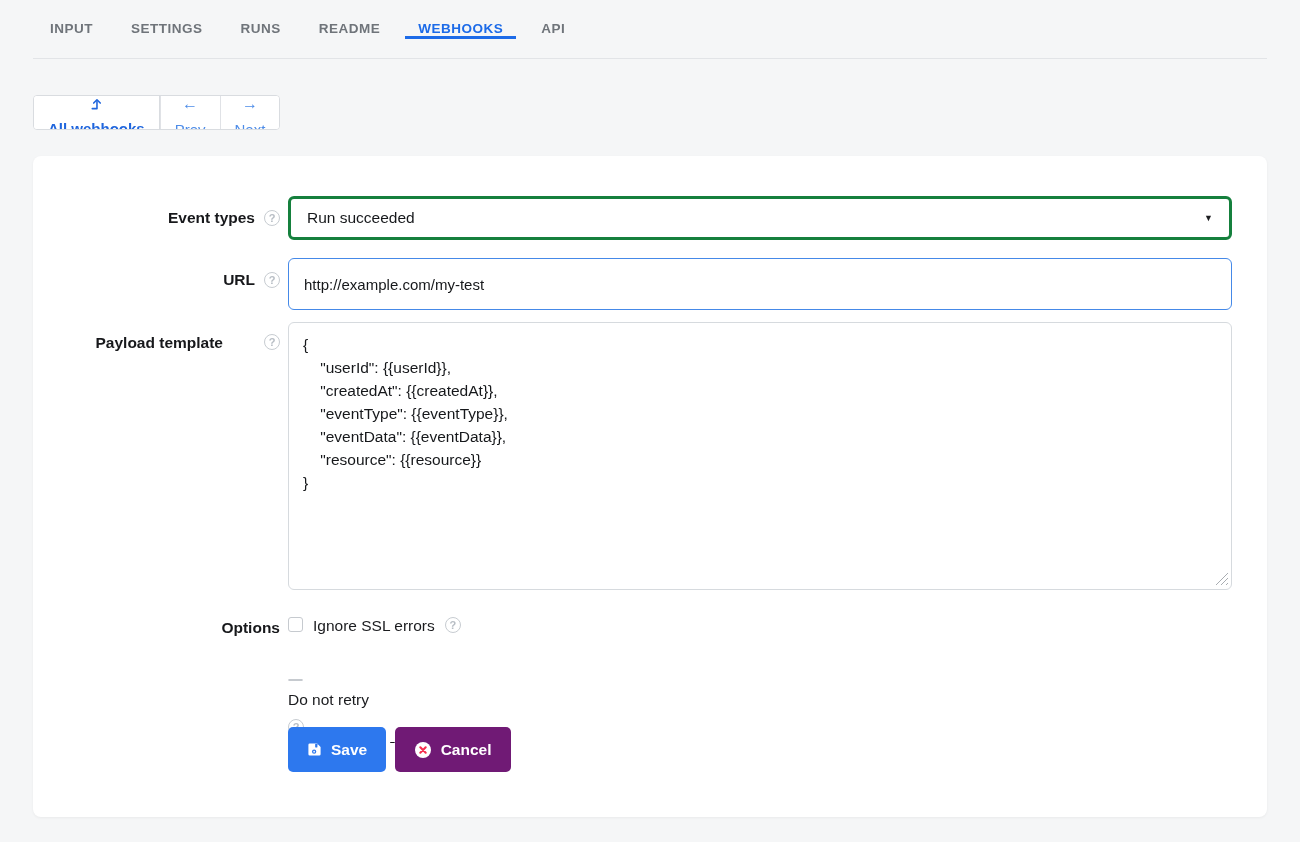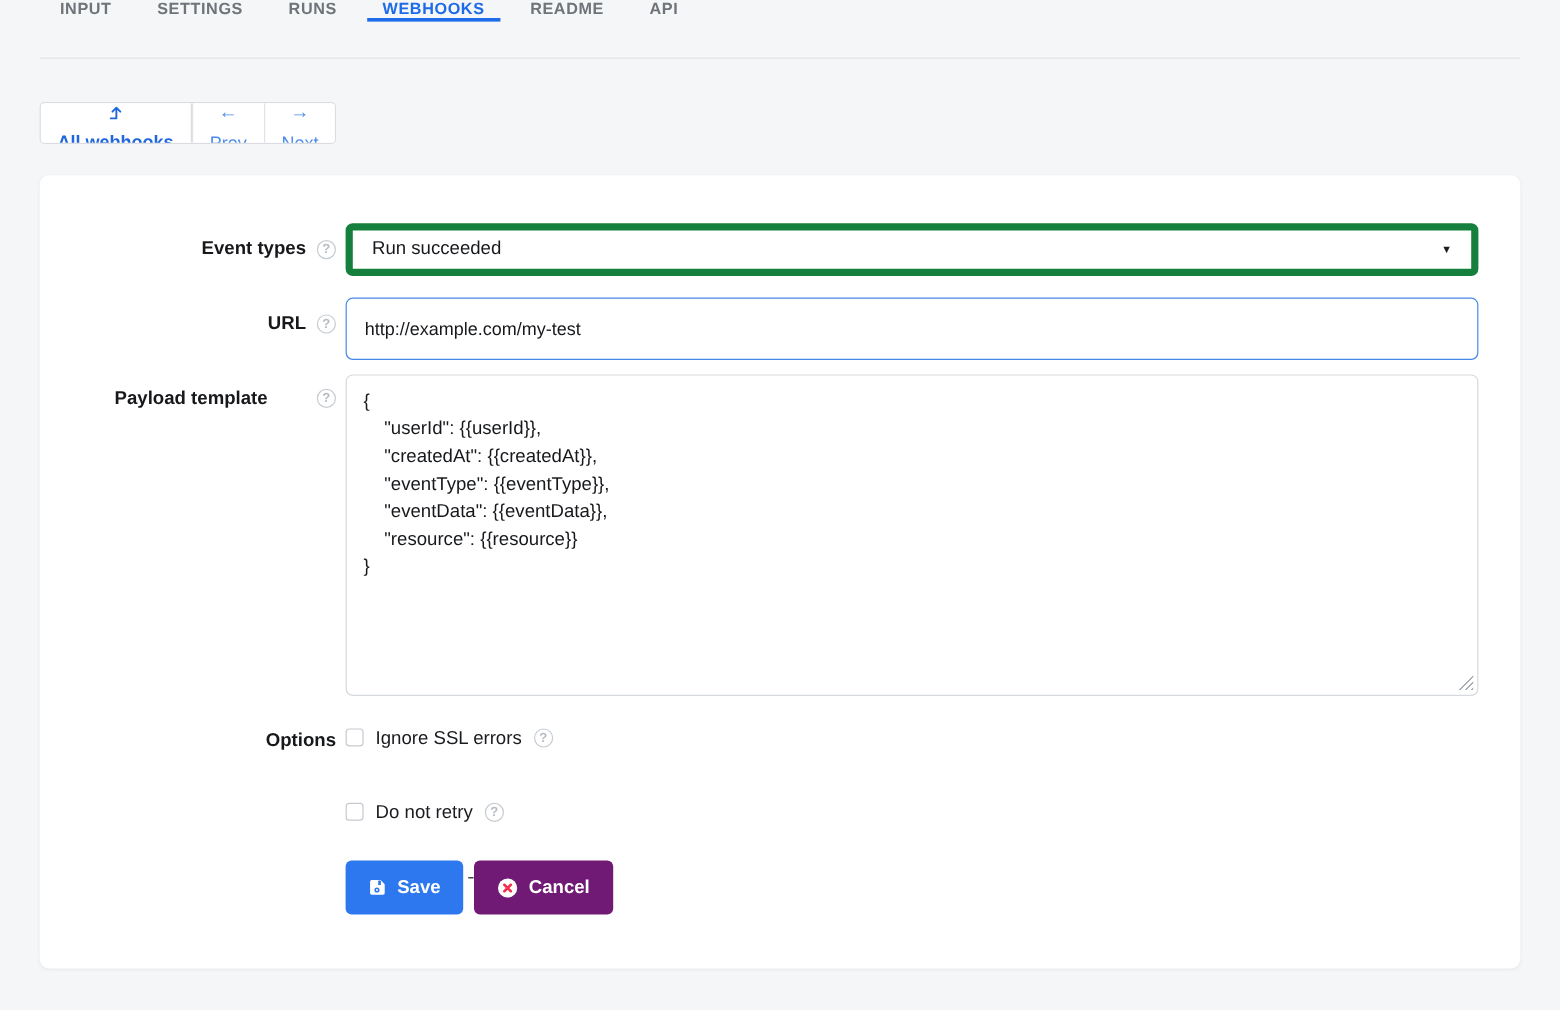--- a/index.html
+++ b/index.html
@@ -7,24 +7,24 @@
   body {
     background:#f5f6f7;
     font-family:"Liberation Sans", sans-serif;
     color:#17181b;
     overflow:hidden;
   }
 
   
   .tabbar {
     margin:0 33px;
-    height:49px;
+    height:59px;
     border-bottom:1px solid #e2e4e7;
     display:flex;
-    align-items:flex-start;
+    align-items:center;
     gap:12px;
     padding-left:4px;
   }
   .tab {
     display:flex; align-items:center;
     padding:0 13px;
     font-size:13.5px; font-weight:700; letter-spacing:.5px;
     color:#6f747a;
     border-bottom:3px solid transparent;
     cursor:pointer;
@@ -86,21 +86,21 @@
     width:16px; height:16px; flex:0 0 16px;
     border:1px solid #c7ccd1; border-radius:50%;
     color:#b7bdc4; font-size:11px; font-weight:700;
     display:flex; align-items:center; justify-content:center;
     cursor:default;
   }
   .field-col { flex:1; min-width:0; }
 
   .select-box {
     height:44px;
-    border:6px solid #15803d; border-radius:6px;
+    border:3px solid #15803d; border-radius:6px;
     background:#fff;
     display:flex; align-items:center; justify-content:space-between;
     padding:0 16px;
     font-size:15.5px; color:#16181b;
     cursor:pointer;
   }
   .caret { font-size:9px; color:#1c1d20; }
 
   .text-input {
     width:100%; height:52px;
@@ -157,22 +157,22 @@
   .btn-save { background:#2d78ee; margin-right:4px; }
   .btn-cancel { background:#701a75; }
 </style>
 </head>
 <body>
 
 <nav class="tabbar">
   <div class="tab">INPUT</div>
   <div class="tab">SETTINGS</div>
   <div class="tab">RUNS</div>
+  <div class="tab">README</div>
   <div class="tab active">WEBHOOKS</div>
-  <div class="tab">README</div>
   <div class="tab">API</div>
 </nav>
 
 <header class="page-header">
 
   <div class="btn-group">
     <button class="group-btn primary">
       <span style="display:flex;">
         <svg width="15" height="15" viewBox="0 0 16 16" fill="none" stroke="#2066dd" stroke-width="1.7" stroke-linecap="round" stroke-linejoin="round">
           <path d="M3.5 13.5 H8.5 V5.5"></path>
@@ -239,21 +239,21 @@
   <div class="form-row options-block">
     <div class="label-col top" style="padding-top:2px;">
       <span class="field-label">Options</span>
     </div>
     <div class="field-col">
       <div class="option-row">
         <input type="checkbox" class="checkbox" style="">
         <span class="option-label">Ignore SSL errors</span>
         <span class="help">?</span>
       </div>
-      <div class="option-row" style="margin-bottom:0;">
+      <div class="option-row" style="margin-bottom:0;flex-direction:column;">
         <input type="checkbox" class="checkbox" style="">
         <span class="option-label">Do not retry</span>
         <span class="help">?</span>
       </div>
     </div>
   </div>
 
   <div class="form-row buttons-row">
     <div class="label-col" style="height:auto;"></div>
     <div class="field-col">

